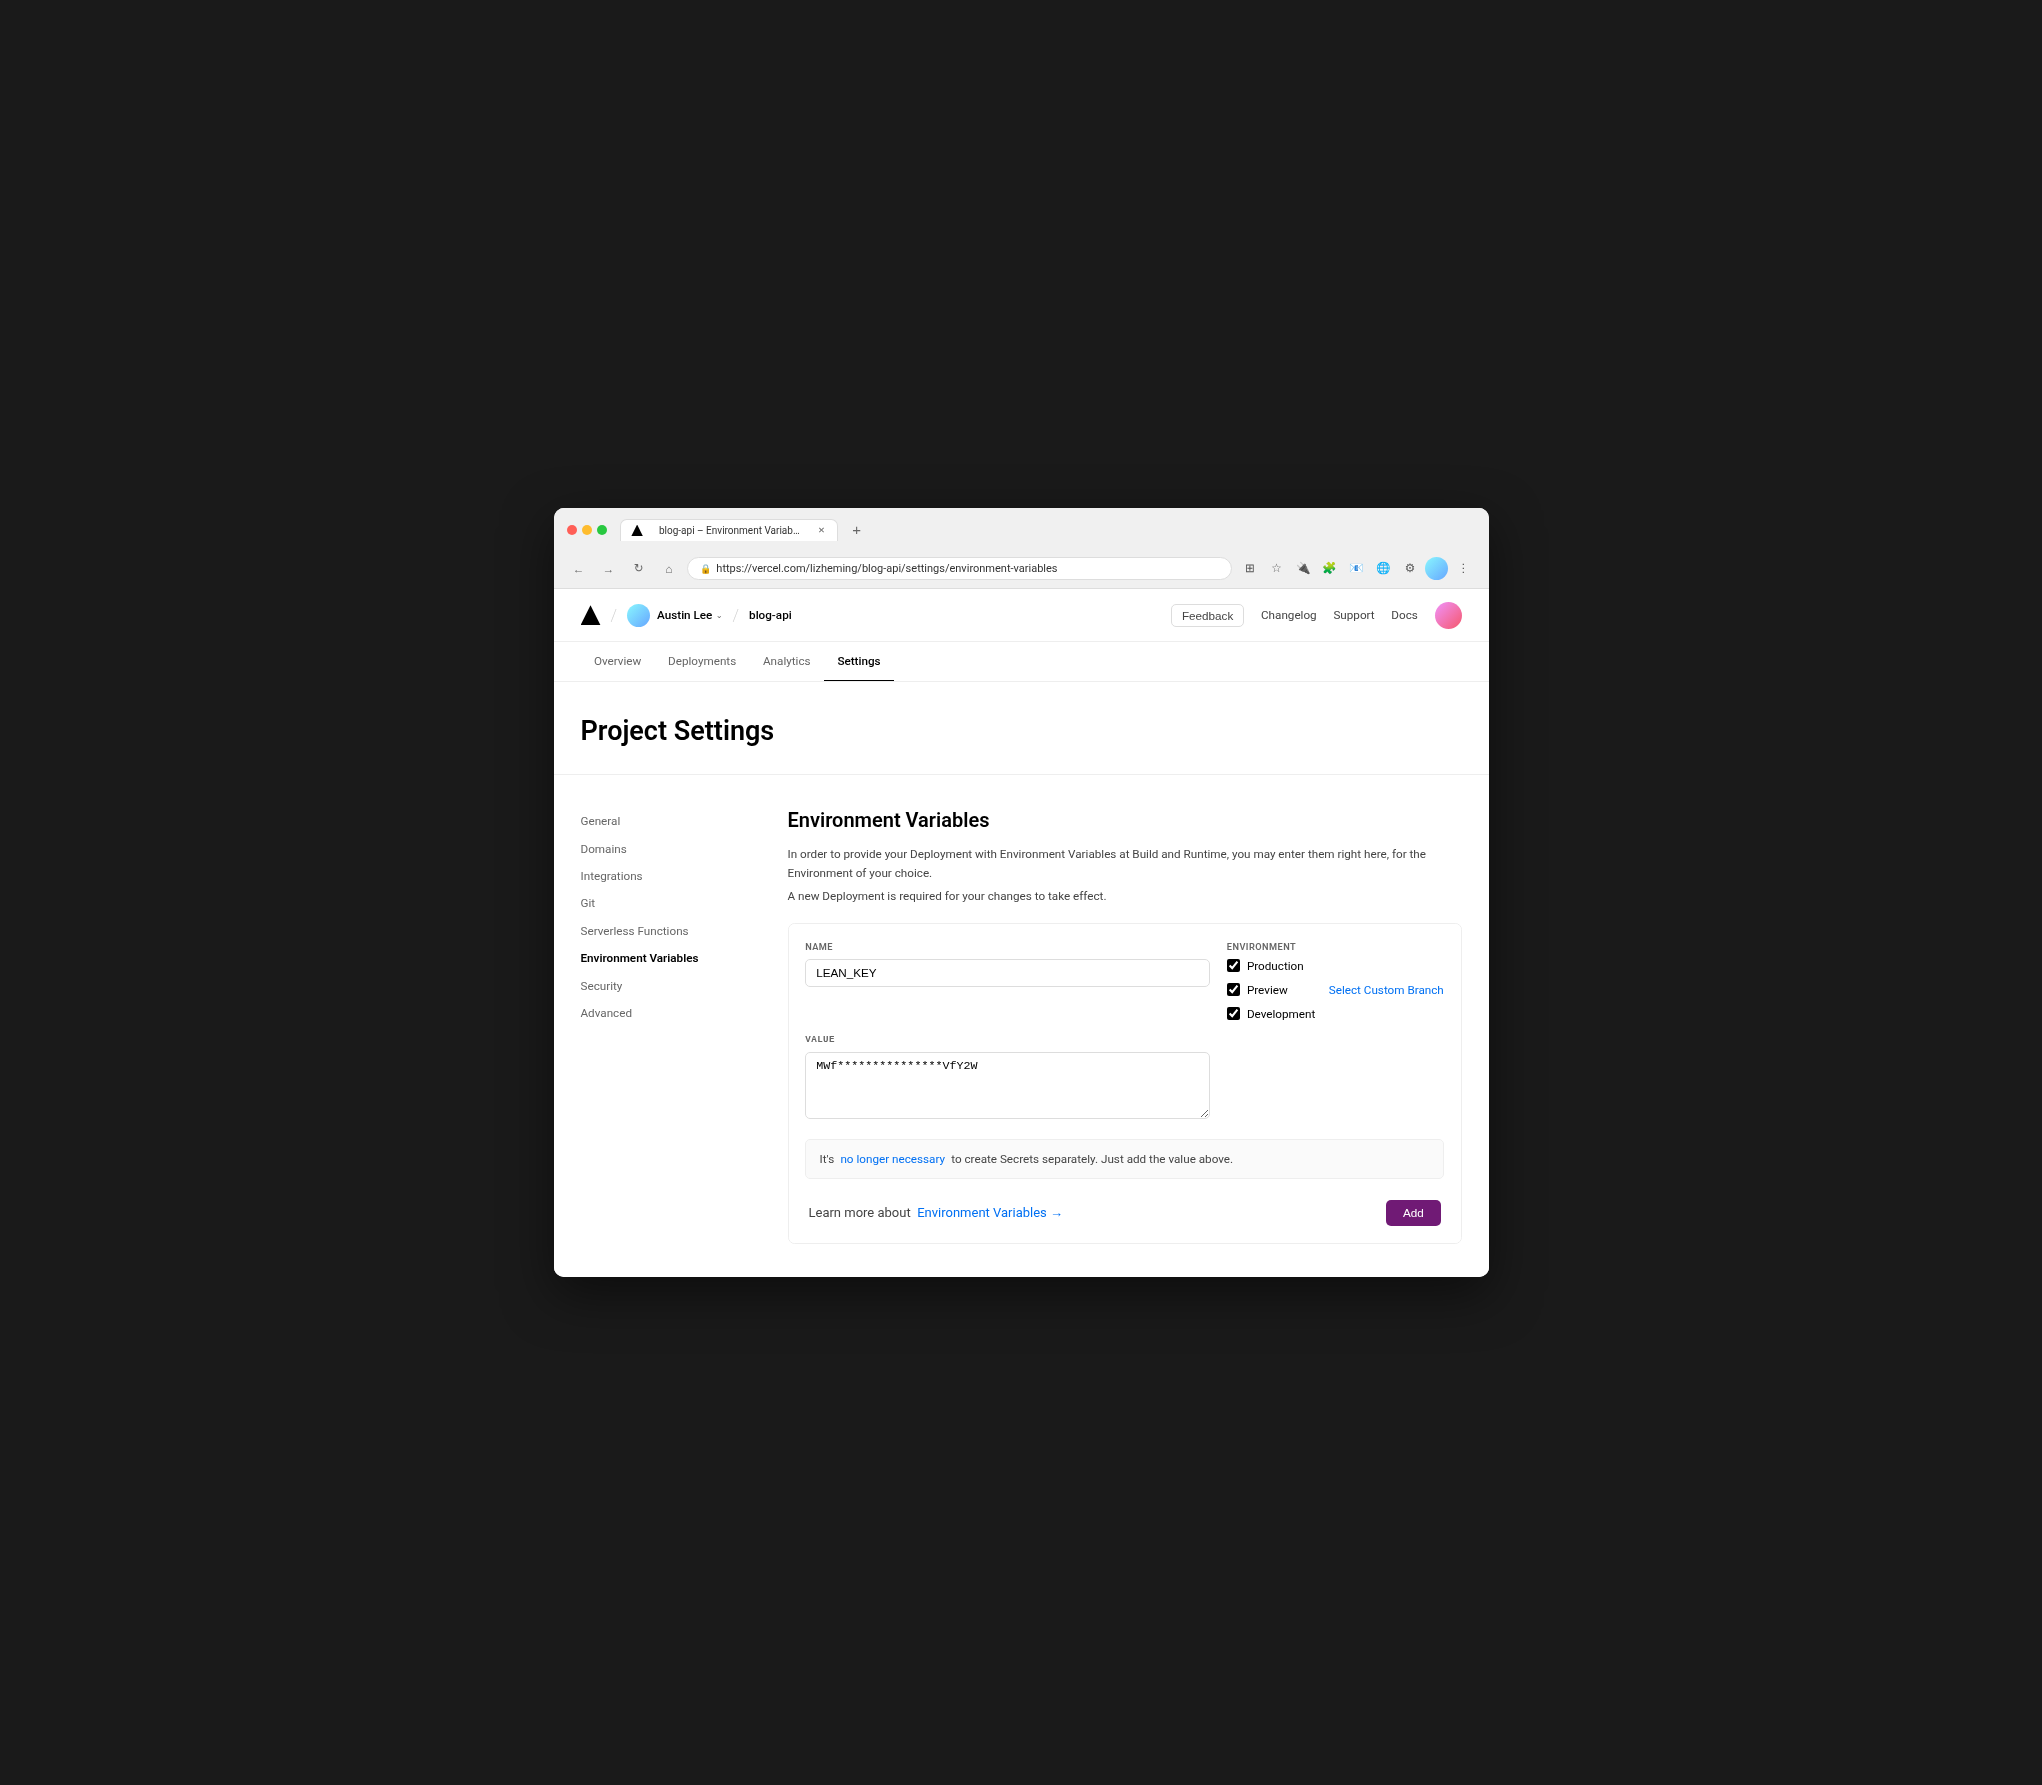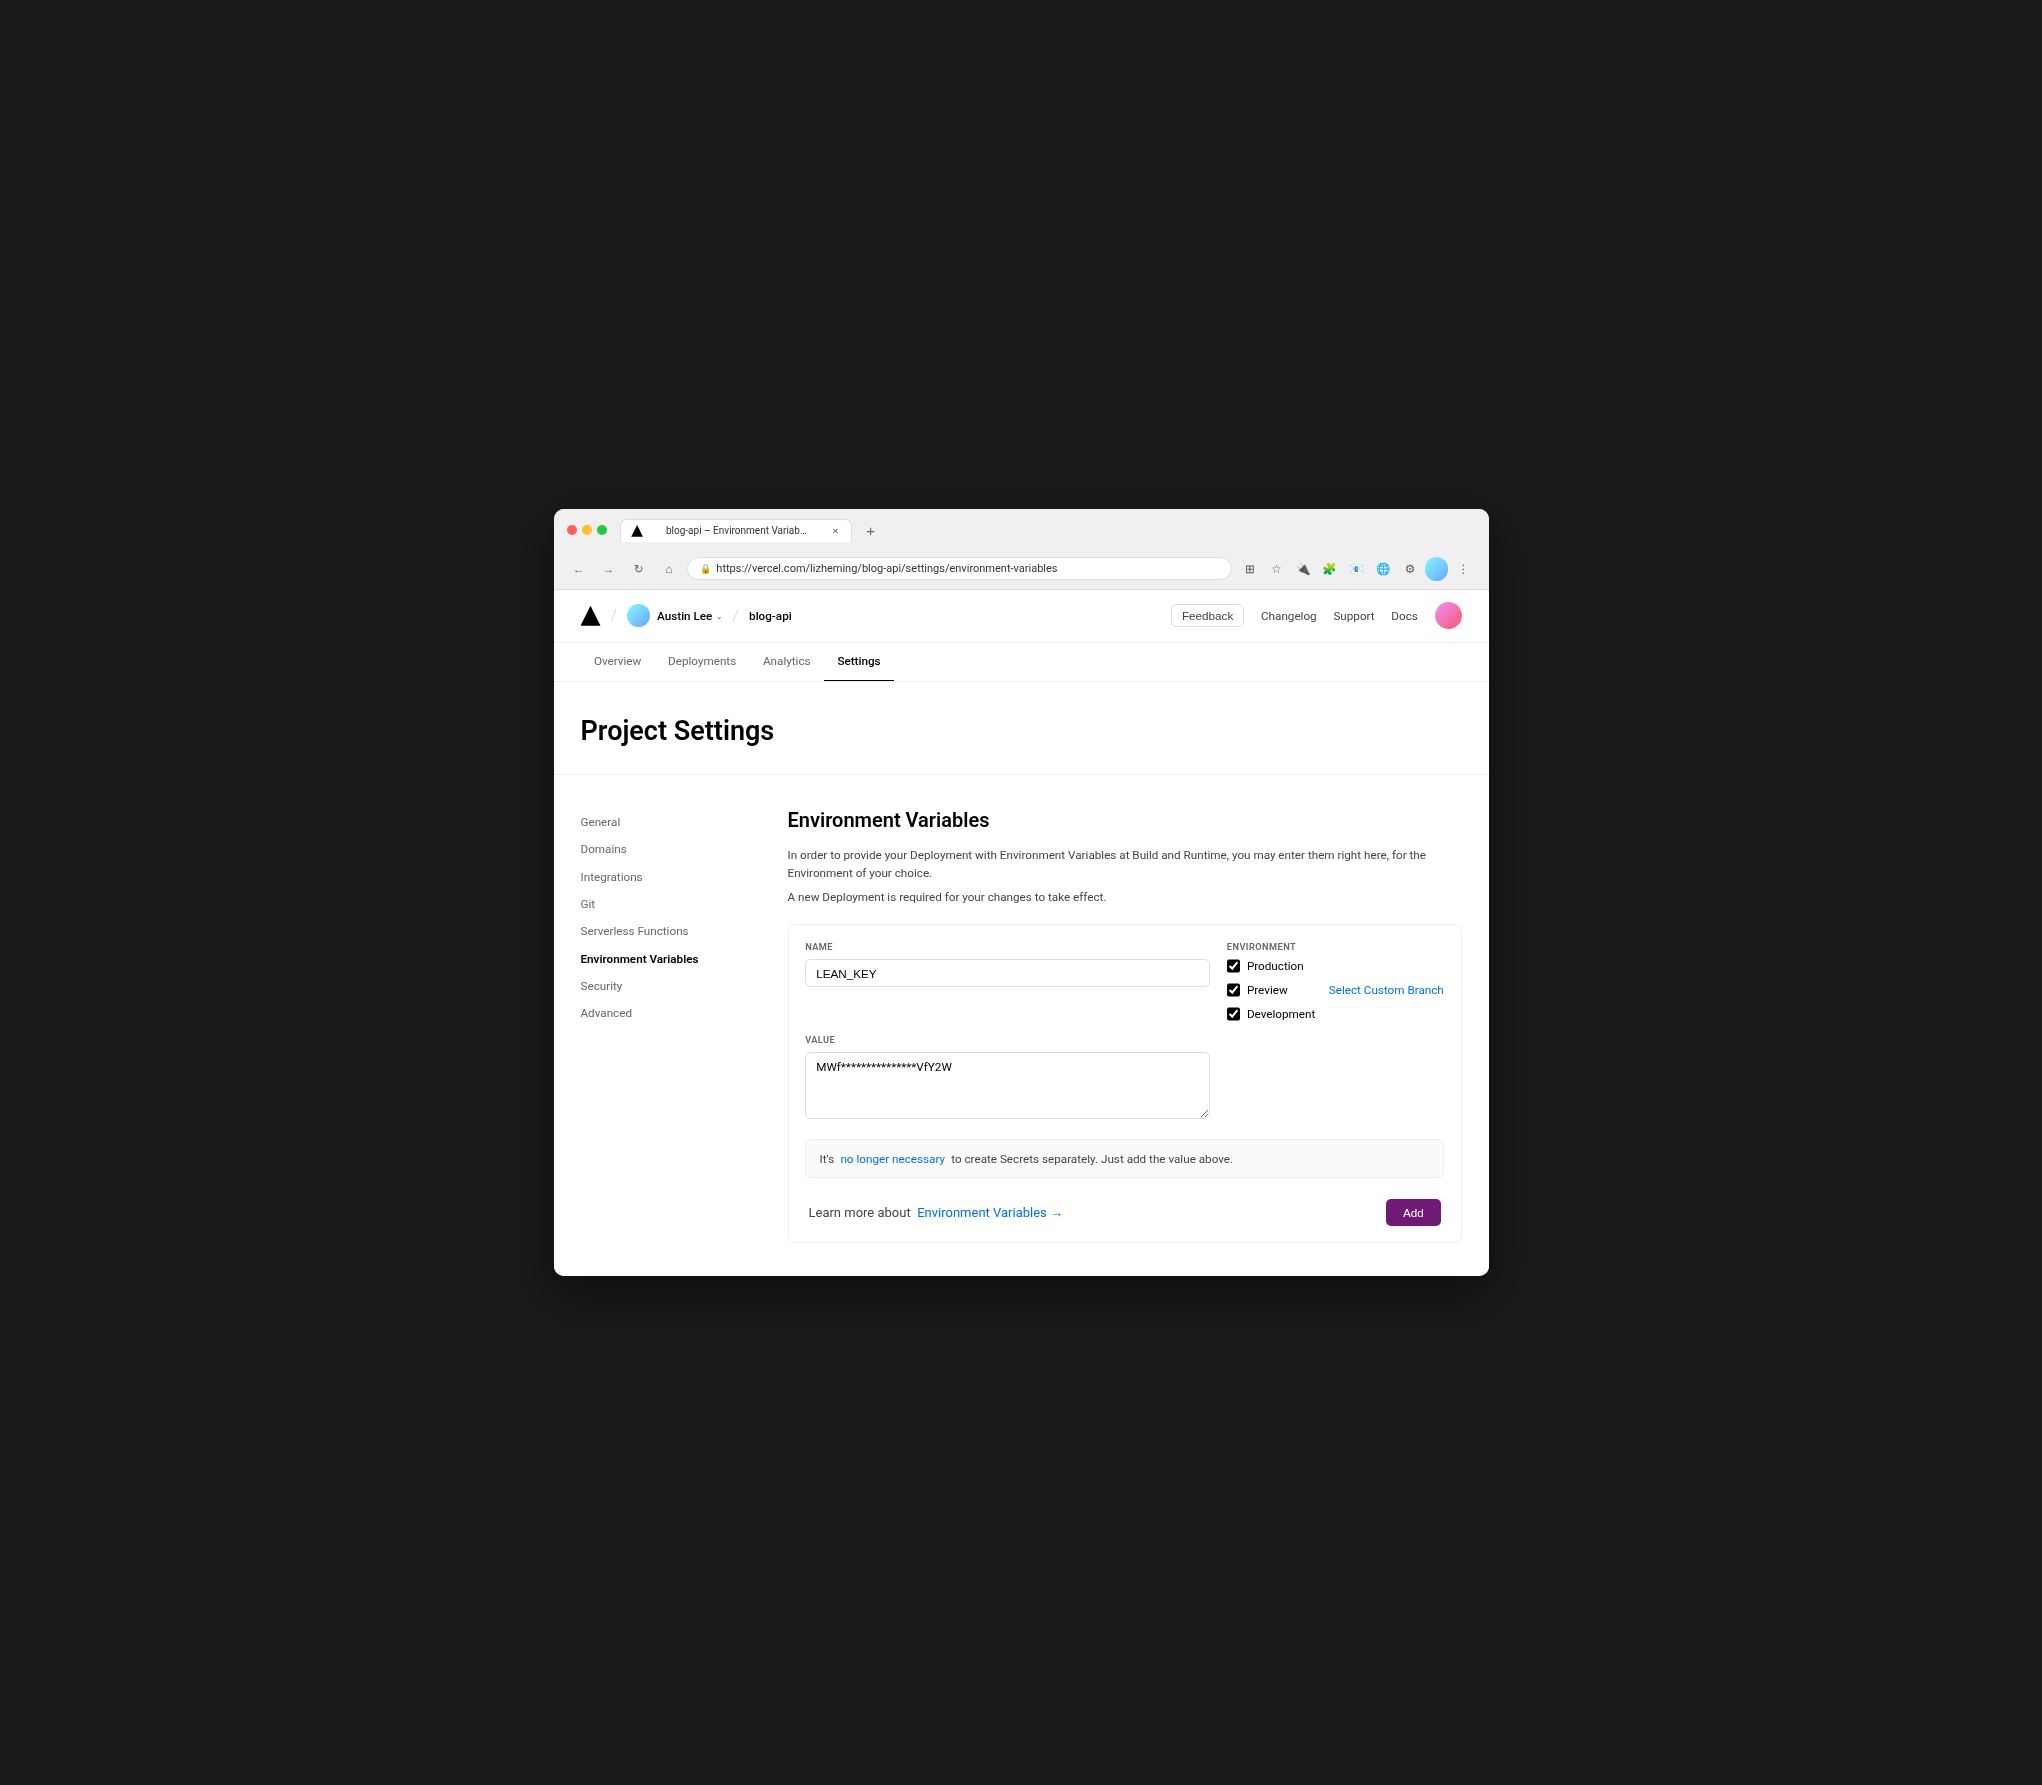--- a/index.html
+++ b/index.html
@@ -40,21 +40,21 @@
       width: 10px;
       height: 10px;
       border-radius: 50%;
     }
     .tl-red { background: #ff5f57; }
     .tl-yellow { background: #febc2e; }
     .tl-green { background: #28c840; }
     .tab {
       display: flex;
       align-items: center;
-      gap: 23px;
+      gap: 16px;
       background: #fff;
       border-radius: 6.7px 6.7px 0 0;
       padding: 5px 10px;
       font-size: 10px;
       color: #333;
       border: 0.8px solid #ddd;
       border-bottom: none;
     }
     .tab-icon {
       width: 11.7px;
@@ -533,21 +533,21 @@
                       <a class="select-custom-branch">Select Custom Branch</a>
                     </div>
                     <div class="checkbox-row">
                       <input type="checkbox" checked="" style="">
                       <span class="checkbox-label">Development</span>
                     </div>
                   </div>
                 </div>
               </div>
 
-              <div class="form-row" style="margin-bottom:16.7px;">
+              <div class="form-row" style="margin-bottom:16.7px;font-family:Liberation Mono, monospace;">
                 <div class="form-col-left">
                   <div class="form-label">VALUE</div>
                   <textarea class="form-textarea" style="">MWf***************VfY2W</textarea>
                 </div>
                 <div class="form-col-right"></div>
               </div>
 
               <div class="secrets-note">
                 <span>It's</span>
                 <a style="color:#0070f3;text-decoration:none;margin:0 3.3px;">no longer necessary</a>

